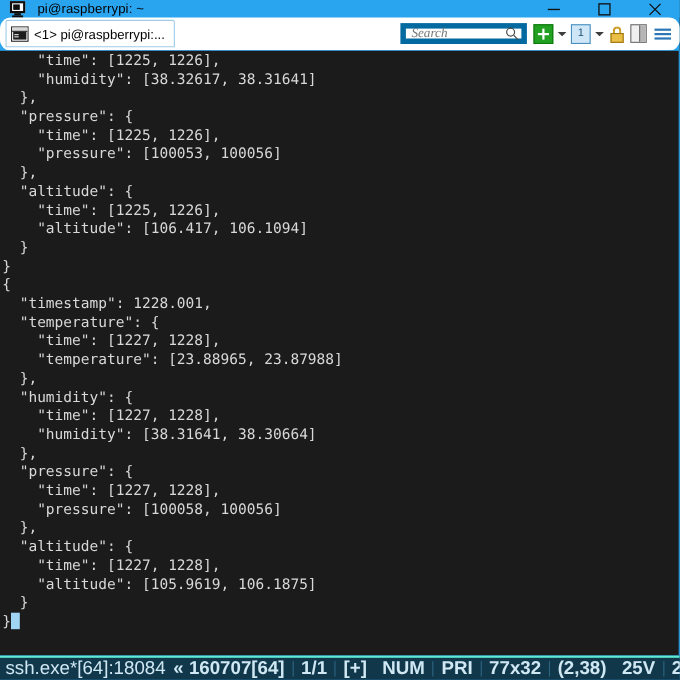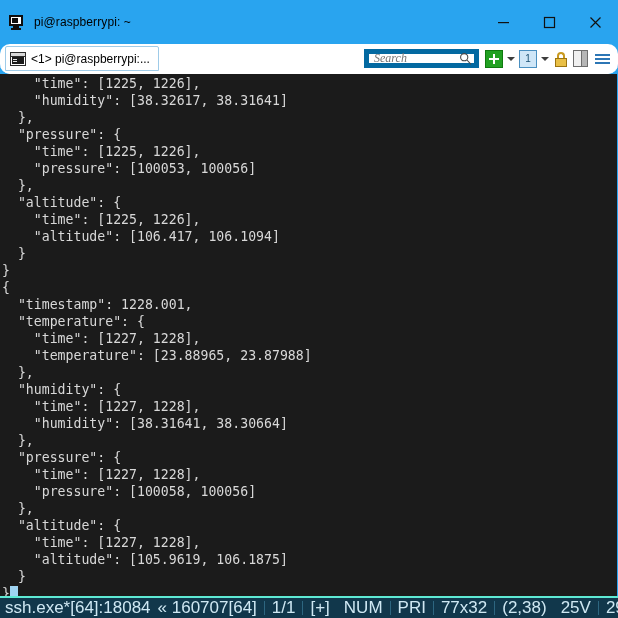--- a/index.html
+++ b/index.html
@@ -18,21 +18,21 @@
     width: 618px;
     height: 618px;
     position: relative;
     background: #29a4ef;
     display: flex;
     flex-direction: column;
   }
 
   
   .titlebar {
-    height: 44px;
+    height: 16px;
     background: #29a4ef;
     display: flex;
     align-items: center;
     flex: none;
     user-select: none;
   }
   .tb-icon {
     width: 16px;
     height: 16px;
     margin-left: 9px;
@@ -335,20 +335,21 @@
   .sb-left {
     padding-left: 5px;
     white-space: nowrap;
     flex: none;
   }
   .sb-gap { flex: 1 1 auto; }
   .sb-cell {
     padding: 0 7px;
     white-space: nowrap;
     flex: none;
+    font-weight: bold;
   }
   .sb-sep {
     width: 1px;
     height: 14px;
     background: #2d6680;
     flex: none;
   }
   .sb-grip {
     width: 14px;
     height: 18px;

